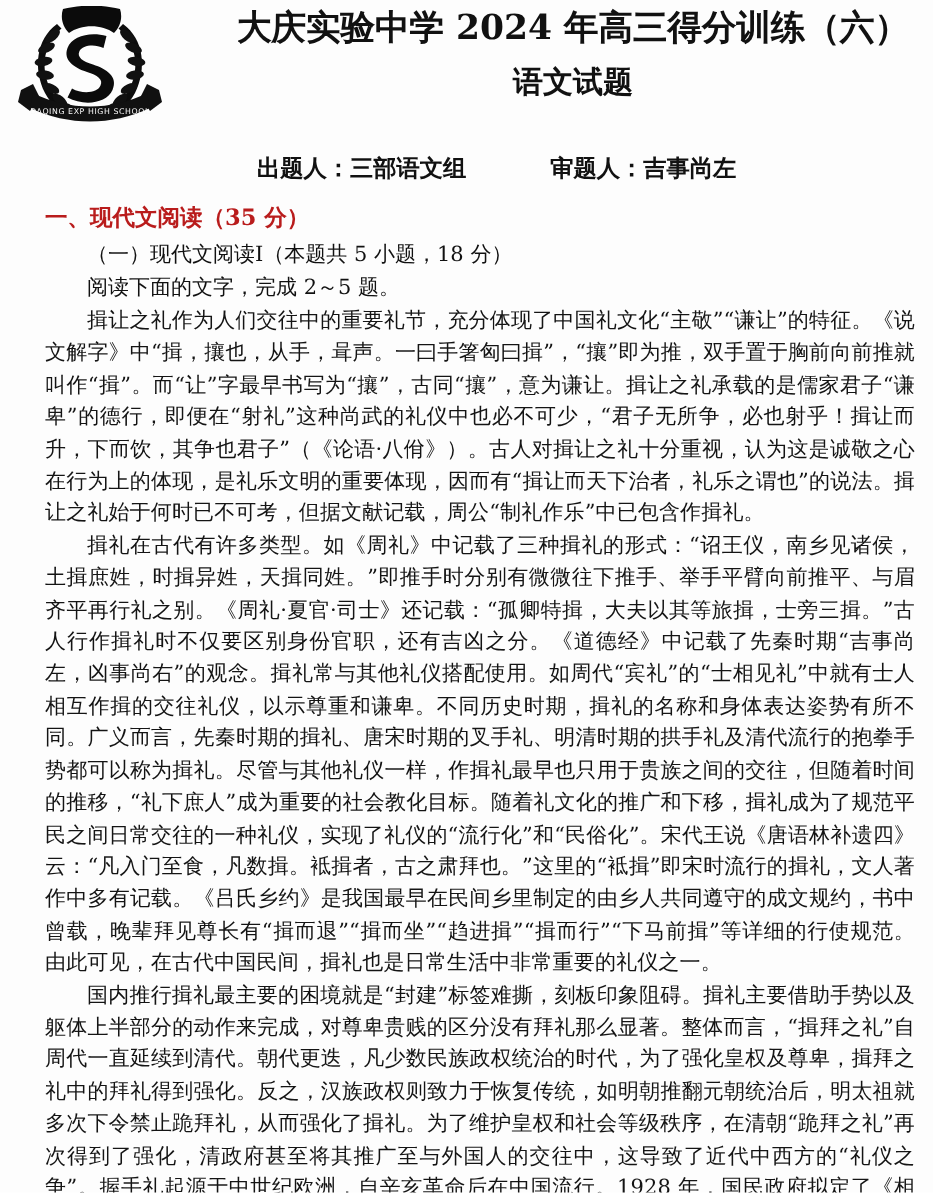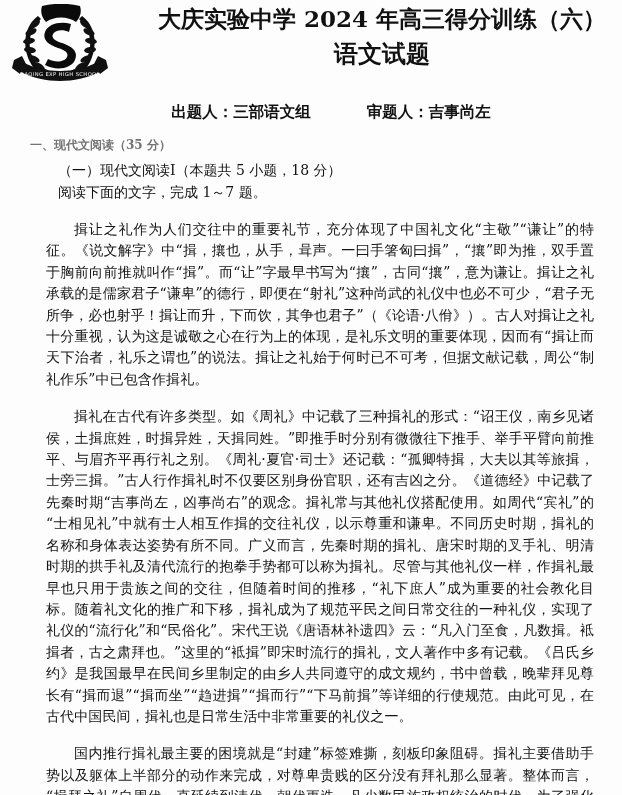--- a/index.html
+++ b/index.html
@@ -52,21 +52,21 @@
     font-size: 23px;
     line-height: 30px;
     letter-spacing: 0px;
     margin: 4px 0 0 0;
     color: #111;
     white-space: nowrap;
   }
   .title-sub {
     font-family: "DejaVu Serif", "Liberation Serif", serif;
     font-weight: bold;
-    font-size: 24px;
+    font-size: 20px;
     line-height: 32px;
     margin: 4px 0 0 0;
     color: #111;
   }
 
   
   .authors {
     display: flex;
     justify-content: center;
     gap: 56px;
@@ -79,43 +79,43 @@
   }
   .authors span { white-space: nowrap; }
 
   
   .body-area {
     padding: 0 12px 0 30px;
     margin-top: 12px;
   }
   .sec-h1 {
     font-weight: bold;
-    font-size: 12px;
+    font-size: 15px;
     line-height: 21px;
     margin: 0 0 1px 0;
-    color: #737373;
+    color: #b91c1c;
   }
   .sec-h2 {
     font-size: 14px;
     line-height: 21px;
     margin: 4px 0 1px 0;
     padding-left: 28px;
     color: #111;
   }
   .instr {
     font-size: 14px;
     line-height: 21px;
     margin: 0 0 1px 0;
     padding-left: 28px;
     color: #111;
   }
   p.para {
     font-size: 14px;
     line-height: 21.4px;
-    margin: 16px;
+    margin: 0;
     text-indent: 28px;
     text-align: justify;
     text-justify: inter-character;
     color: #141414;
     letter-spacing: 0.1px;
   }
 </style>
 </head>
 <body>
 
@@ -184,21 +184,21 @@
     <span>出题人：三部语文组</span>
     <span>审题人：吉事尚左</span>
   </div>
 
   <div class="body-area">
 
     <div class="sec-h1">一、现代文阅读（35 分）</div>
 
     <div class="sec-h2">（一）现代文阅读Ⅰ（本题共 5 小题，18 分）</div>
 
-    <div class="instr">阅读下面的文字，完成 1～7 题。</div>
+    <div class="instr">阅读下面的文字，完成 2～5 题。</div>
 
     <p class="para">揖让之礼作为人们交往中的重要礼节，充分体现了中国礼文化“主敬”“谦让”的特征。《说文解字》中“揖，攘也，从手，咠声。一曰手箸匈曰揖”，“攘”即为推，双手置于胸前向前推就叫作“揖”。而“让”字最早书写为“攘”，古同“攘”，意为谦让。揖让之礼承载的是儒家君子“谦卑”的德行，即便在“射礼”这种尚武的礼仪中也必不可少，“君子无所争，必也射乎！揖让而升，下而饮，其争也君子”（《论语·八佾》）。古人对揖让之礼十分重视，认为这是诚敬之心在行为上的体现，是礼乐文明的重要体现，因而有“揖让而天下治者，礼乐之谓也”的说法。揖让之礼始于何时已不可考，但据文献记载，周公“制礼作乐”中已包含作揖礼。</p>
     <p class="para">揖礼在古代有许多类型。如《周礼》中记载了三种揖礼的形式：“诏王仪，南乡见诸侯，土揖庶姓，时揖异姓，天揖同姓。”即推手时分别有微微往下推手、举手平臂向前推平、与眉齐平再行礼之别。《周礼·夏官·司士》还记载：“孤卿特揖，大夫以其等旅揖，士旁三揖。”古人行作揖礼时不仅要区别身份官职，还有吉凶之分。《道德经》中记载了先秦时期“吉事尚左，凶事尚右”的观念。揖礼常与其他礼仪搭配使用。如周代“宾礼”的“士相见礼”中就有士人相互作揖的交往礼仪，以示尊重和谦卑。不同历史时期，揖礼的名称和身体表达姿势有所不同。广义而言，先秦时期的揖礼、唐宋时期的叉手礼、明清时期的拱手礼及清代流行的抱拳手势都可以称为揖礼。尽管与其他礼仪一样，作揖礼最早也只用于贵族之间的交往，但随着时间的推移，“礼下庶人”成为重要的社会教化目标。随着礼文化的推广和下移，揖礼成为了规范平民之间日常交往的一种礼仪，实现了礼仪的“流行化”和“民俗化”。宋代王说《唐语林补遗四》云：“凡入门至食，凡数揖。袛揖者，古之肃拜也。”这里的“袛揖”即宋时流行的揖礼，文人著作中多有记载。《吕氏乡约》是我国最早在民间乡里制定的由乡人共同遵守的成文规约，书中曾载，晚辈拜见尊长有“揖而退”“揖而坐”“趋进揖”“揖而行”“下马前揖”等详细的行使规范。由此可见，在古代中国民间，揖礼也是日常生活中非常重要的礼仪之一。</p>
     <p class="para">国内推行揖礼最主要的困境就是“封建”标签难撕，刻板印象阻碍。揖礼主要借助手势以及躯体上半部分的动作来完成，对尊卑贵贱的区分没有拜礼那么显著。整体而言，“揖拜之礼”自周代一直延续到清代。朝代更迭，凡少数民族政权统治的时代，为了强化皇权及尊卑，揖拜之礼中的拜礼得到强化。反之，汉族政权则致力于恢复传统，如明朝推翻元朝统治后，明太祖就多次下令禁止跪拜礼，从而强化了揖礼。为了维护皇权和社会等级秩序，在清朝“跪拜之礼”再次得到了强化，清政府甚至将其推广至与外国人的交往中，这导致了近代中西方的“礼仪之争”。握手礼起源于中世纪欧洲，自辛亥革命后在中国流行。1928 年，国民政府拟定了《相见礼》，规定朋友相见时彼此互行一鞠躬礼或握手礼，已不见揖礼。1949 年建国以后，从官方到民间，“揖礼”逐渐消失，握手礼取而代之。</p>
 
   </div>
 
 </div>
 
 </body></html>

